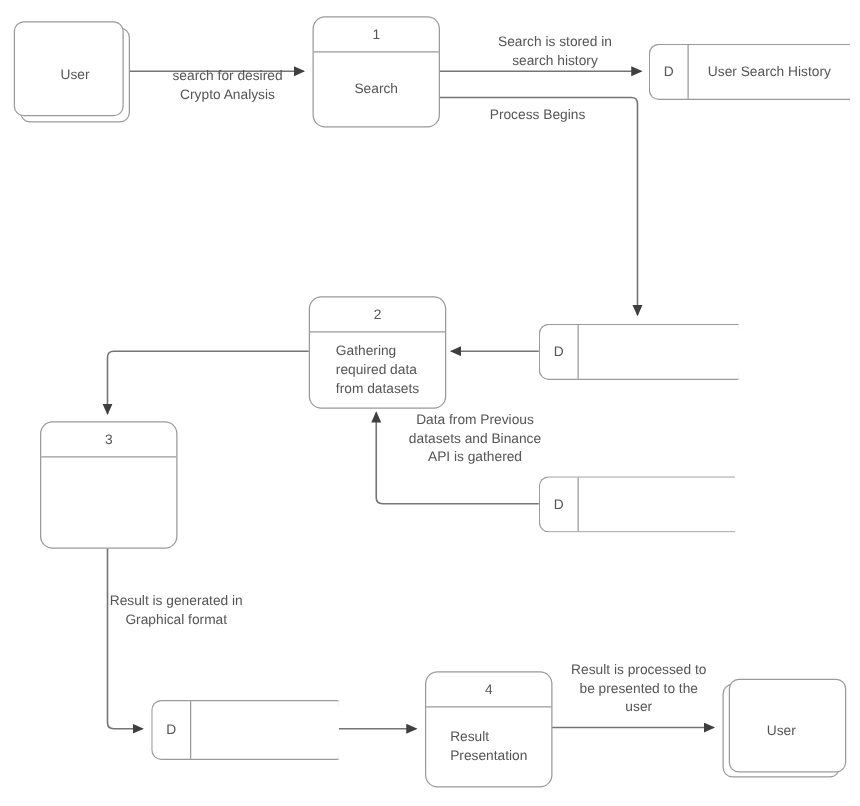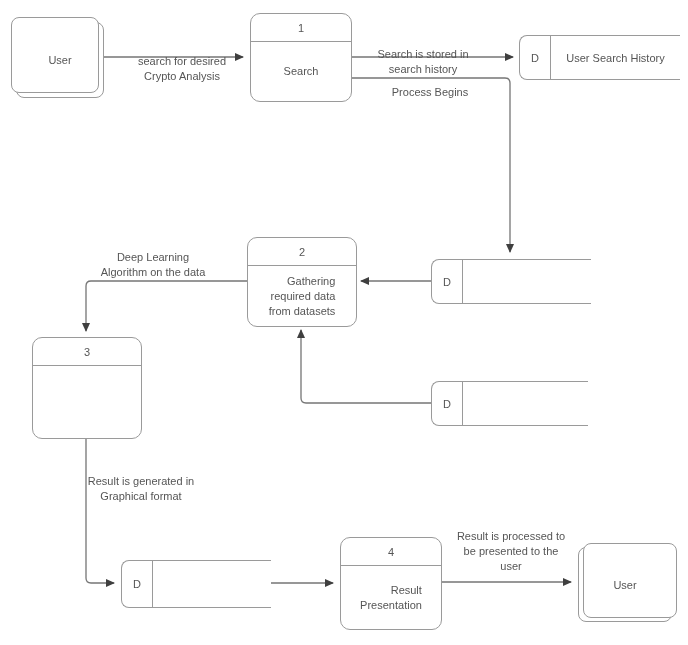--- a/index.html
+++ b/index.html
@@ -70,21 +70,21 @@
     border-bottom: 1.4px solid #9a9a9a;
     display: flex;
     align-items: center;
     justify-content: center;
   }
   .process .p-body {
     flex: 1;
     display: flex;
     align-items: center;
     justify-content: center;
-    text-align: right;
+    text-align: left;
     white-space: pre-line;
     line-height: 15px;
     padding: 2px 4px;
   }
   
   .datastore {
     position: absolute;
     z-index: 3;
     background: #ffffff;
     border-top: 1.5px solid #9a9a9a;
@@ -198,24 +198,25 @@
   <div class="datastore" style="left:431px; top:381px; width:156px; height:43px;">
     <div class="d-cell">D</div>
   </div>
 
   <div class="datastore" style="left:121px; top:560px; width:149px; height:46px;">
     <div class="d-cell">D</div>
   </div>
 
   <div class="flow-label" style="left:182px; top:54px;">search for desired
 Crypto Analysis</div>
-  <div class="flow-label" style="left:423px; top:27px;margin-top:20px;">Search is stored in
+  <div class="flow-label" style="left:444px; top:27px;">Search is stored in
 search history</div>
   <div class="flow-label" style="left:430px; top:85px;">Process Begins</div>
-  <div class="flow-label" style="left:153px; top:250px;">Deep Learning
-Algorithm on the data</div>
+  <div class="flow-label" style="left:380px; top:329px;">Data from Previous
+datasets and Binance
+API is gathered</div>
   <div class="flow-label" style="left:511px; top:529px;">Result is processed to
 be presented to the
 user</div>
   <div class="flow-label" style="left:141px; top:474px;">Result is generated in
 Graphical format</div>
 
 </div>
 
 </body></html>

